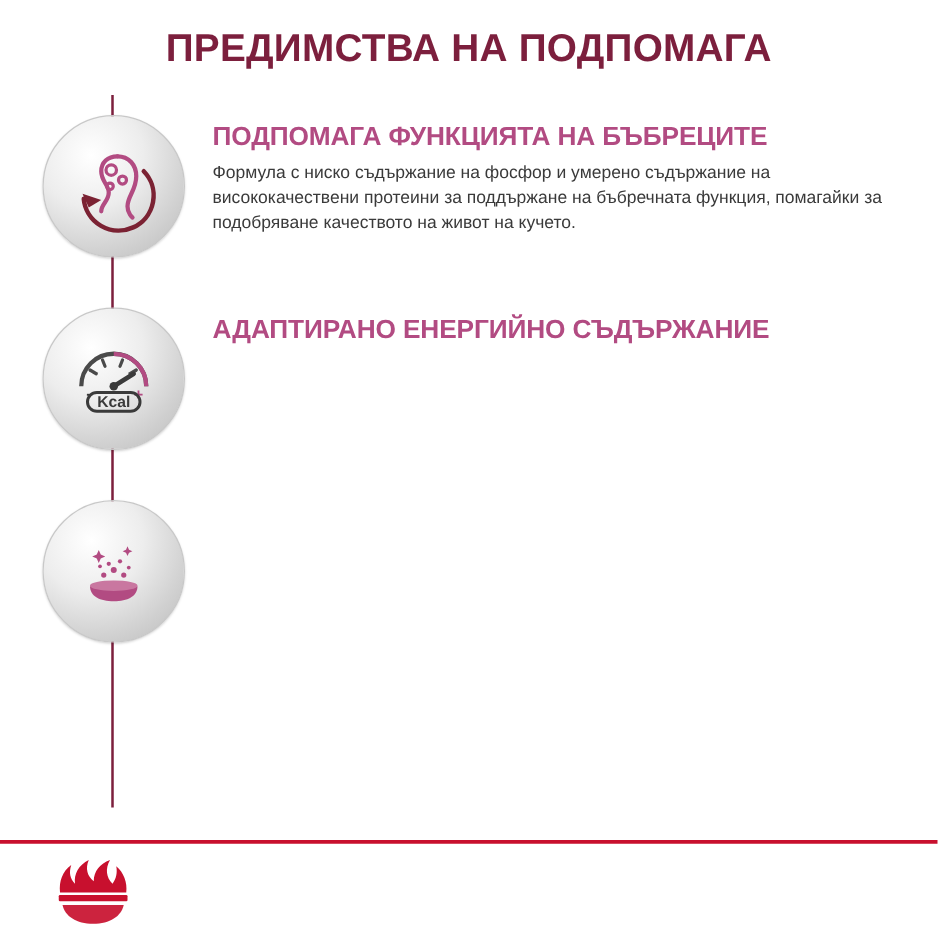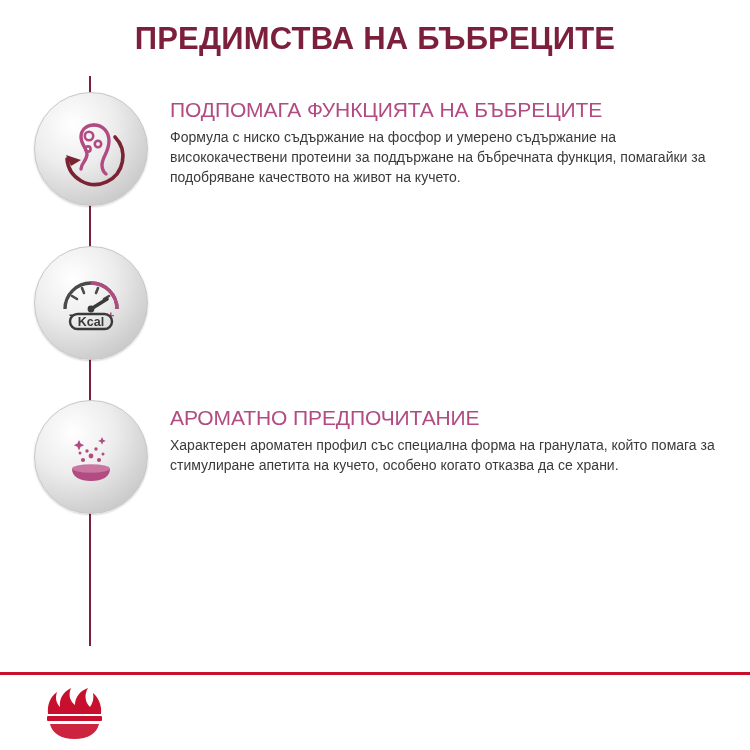--- a/index.html
+++ b/index.html
@@ -80,21 +80,21 @@
   .icon-wrap svg { display: block; }
 
   .benefit-text {
     padding-left: 22px;
     padding-top: 10px;
   }
 
   .benefit-title {
     color: #b24b82;
     font-size: 21px;
-    font-weight: normal;
+    font-weight: bold;
     line-height: 1.15;
     margin: 0 0 6px 0;
     letter-spacing: -0.1px;
   }
 
   .benefit-desc {
     color: #3a3a3a;
     font-size: 14px;
     line-height: 1.42;
     margin: 0;
@@ -123,21 +123,21 @@
     left: 36px;
     top: 8px;
   }
 </style>
 </head>
 <body>
 
 <div class="page">
 
   <div class="header">
-    <h1 class="header-title">ПРЕДИМСТВА НА БЪБРЕЦИТЕ</h1>
+    <h1 class="header-title">ПРЕДИМСТВА НА ПОДПОМАГА</h1>
   </div>
 
   <div class="timeline"></div>
 
   <div class="benefits">
 
     <div class="benefit">
       <div class="icon-wrap">
         <svg width="92" height="92" viewBox="0 0 92 92" aria-hidden="true">
           <g fill="none" stroke="#b24b82" stroke-width="3.2" stroke-linecap="round">
@@ -178,20 +178,21 @@
           <circle cx="46" cy="52" r="3.4" fill="#3a3a3a"></circle>
 
           <text x="24" y="62" font-family="Liberation Sans, sans-serif" font-size="13" font-weight="bold" fill="#3a3a3a">-</text>
           <text x="62" y="63" font-family="Liberation Sans, sans-serif" font-size="13" font-weight="bold" fill="#b24b82">+</text>
 
           <rect x="25" y="57" width="42" height="15" rx="7.5" fill="none" stroke="#3a3a3a" stroke-width="2.4"></rect>
           <text x="46" y="68.5" text-anchor="middle" font-family="Liberation Sans, sans-serif" font-size="12.5" font-weight="bold" fill="#3a3a3a">Kcal</text>
         </svg>
       </div>
       <div class="benefit-text">
+        <h2 class="benefit-title">АДАПТИРАНО ЕНЕРГИЙНО СЪДЪРЖАНИЕ</h2>
       </div>
     </div>
 
     <div class="benefit">
       <div class="icon-wrap">
         <svg width="92" height="92" viewBox="0 0 92 92" aria-hidden="true">
 
           <path d="M27 58h38c0 8-8 12-19 12s-19-4-19-12z" fill="#b24b82"></path>
           <ellipse cx="46" cy="57.5" rx="19" ry="4.2" fill="#c977a0"></ellipse>
 
@@ -203,24 +204,20 @@
             <circle cx="51" cy="38" r="1.7"></circle>
             <circle cx="35" cy="42" r="1.5"></circle>
             <circle cx="58" cy="43" r="1.5"></circle>
           </g>
 
           <g fill="#b24b82">
             <path d="M34 29l1.6 3.6 3.6 1.6-3.6 1.6L34 39.4l-1.6-3.6-3.6-1.6 3.6-1.6z"></path>
             <path d="M57 26l1.2 2.7 2.7 1.2-2.7 1.2-1.2 2.7-1.2-2.7-2.7-1.2 2.7-1.2z"></path>
           </g>
         </svg>
-      </div>
-      <div class="benefit-text">
-        <h2 class="benefit-title">АРОМАТНО ПРЕДПОЧИТАНИЕ</h2>
-        <p class="benefit-desc">Характерен ароматен профил със специална форма на гранулата, който помага за стимулиране апетита на кучето, особено когато отказва да се храни.</p>
       </div>
     </div>
 
   </div>
 
   <div class="footer">
     <div class="footer-rule"></div>
     <div class="footer-logo">
       <svg width="78" height="62" viewBox="0 0 78 62" aria-hidden="true">
         <g fill="#c8102e">

